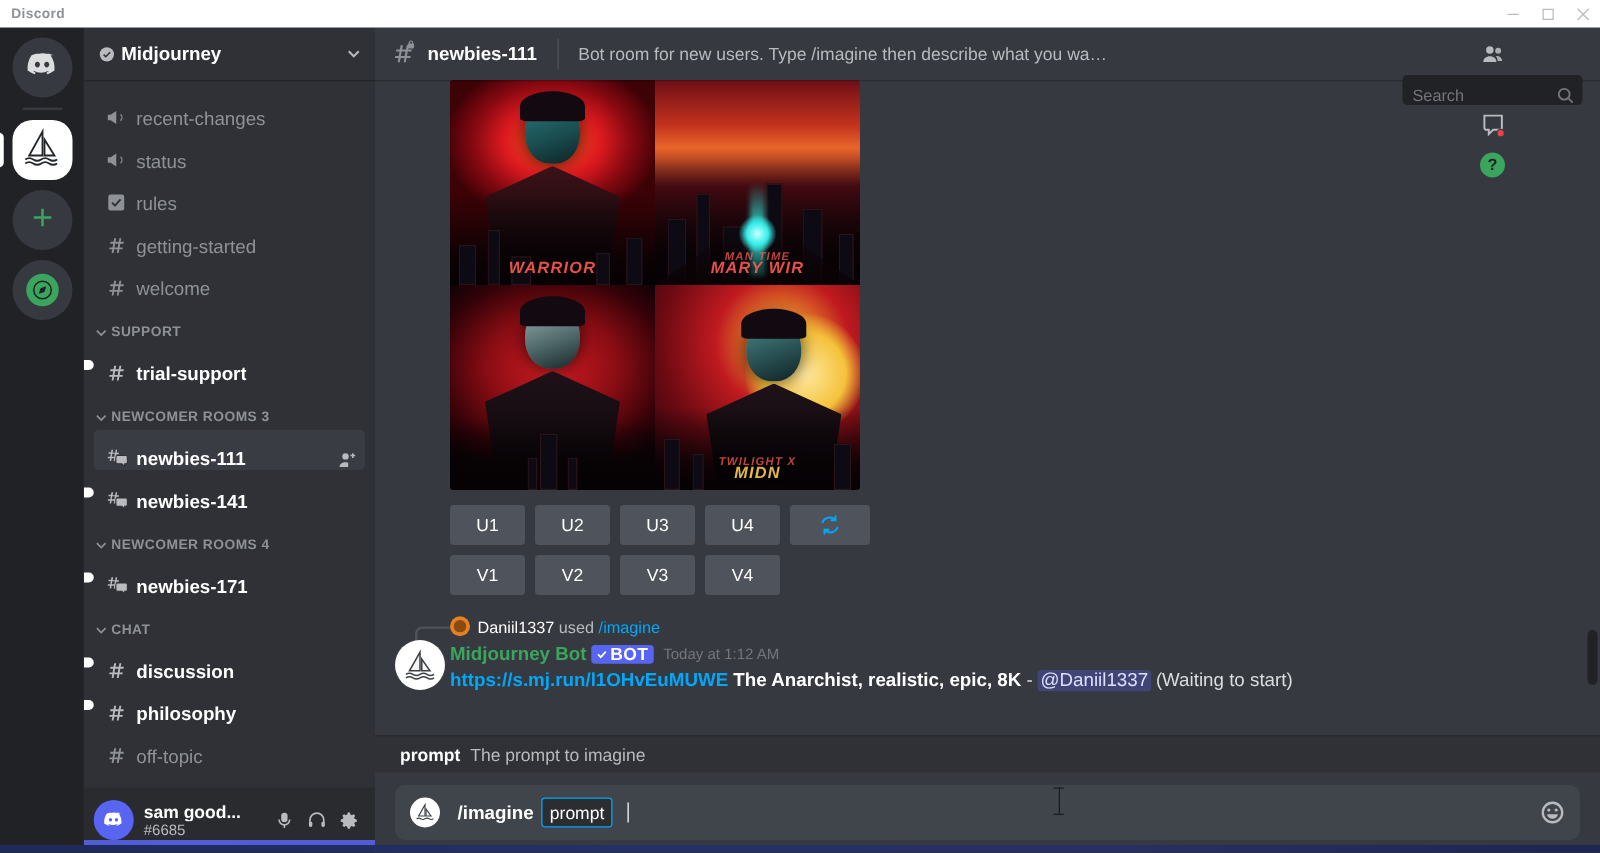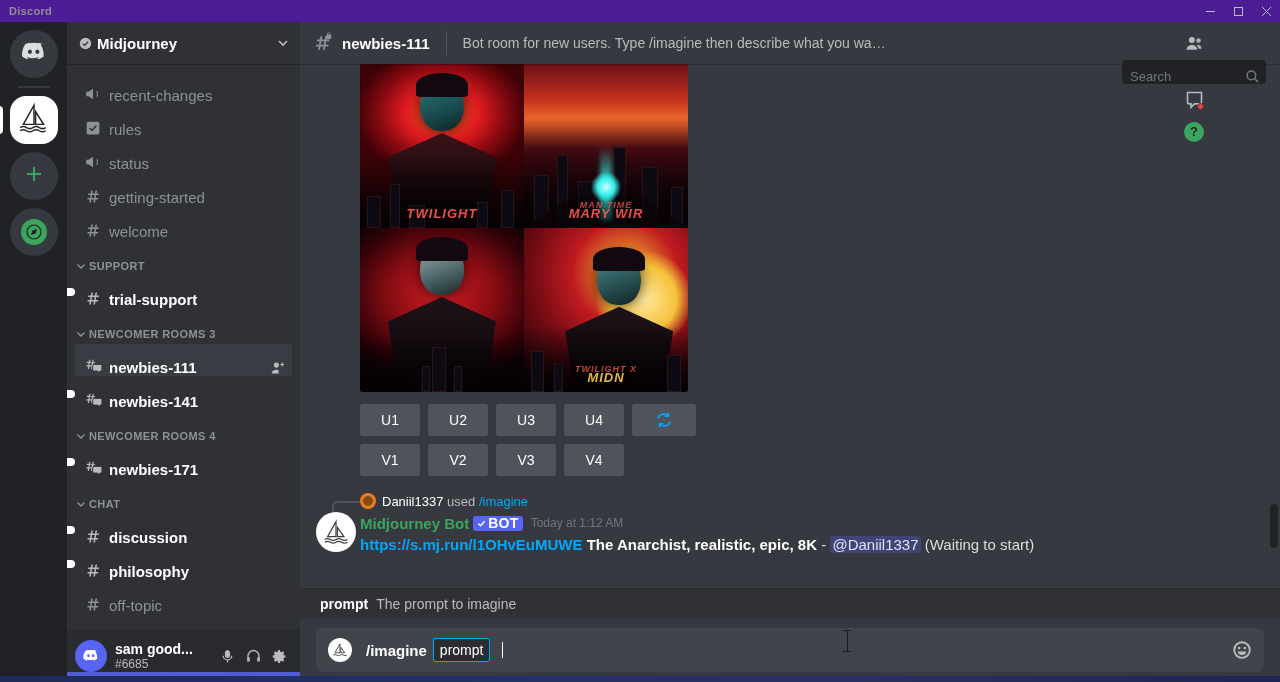--- a/index.html
+++ b/index.html
@@ -13,21 +13,21 @@
   #app {
     position: relative;
     width: 1280px; height: 682px;
     background: #36393f;
   }
 
   
   .titlebar {
     position: absolute; top: 0; left: 0;
     width: 1280px; height: 22px;
-    background: #4c1d95;
+    background: #ffffff;
     display: flex; align-items: center;
     z-index: 40;
   }
   .titlebar-label {
     margin-left: 9px;
     font-size: 11px;
     font-weight: bold;
     color: #8e9297;
     letter-spacing: 0.3px;
   }
@@ -604,33 +604,33 @@
           <span class="chan-icon">
             <svg width="18" height="18" viewBox="0 0 24 24" fill="currentColor">
               <path d="M3 9v6h3l6 4V5L6 9H3Zm13.5-1.2a5 5 0 0 1 0 8.4v-2a3 3 0 0 0 0-4.4v-2Z"></path>
             </svg>
           </span>
           <span class="chan-name">recent-changes</span>
         </div>
         <div class="chan">
           <span class="chan-icon">
             <svg width="18" height="18" viewBox="0 0 24 24" fill="currentColor">
+              <path d="M3 9v6h3l6 4V5L6 9H3Zm13.5-1.2a5 5 0 0 1 0 8.4v-2a3 3 0 0 0 0-4.4v-2Z"></path>
+            </svg>
+          </span>
+          <span class="chan-name">status</span>
+        </div>
+        <div class="chan">
+          <span class="chan-icon">
+            <svg width="18" height="18" viewBox="0 0 24 24" fill="currentColor">
               <rect x="3.5" y="3.5" width="17" height="17" rx="2.5"></rect>
               <path d="M7.5 12.2 L10.6 15.3 L16.6 8.6" stroke="#2f3136" stroke-width="2" fill="none"></path>
             </svg>
           </span>
           <span class="chan-name">rules</span>
-        </div>
-        <div class="chan">
-          <span class="chan-icon">
-            <svg width="18" height="18" viewBox="0 0 24 24" fill="currentColor">
-              <path d="M3 9v6h3l6 4V5L6 9H3Zm13.5-1.2a5 5 0 0 1 0 8.4v-2a3 3 0 0 0 0-4.4v-2Z"></path>
-            </svg>
-          </span>
-          <span class="chan-name">status</span>
         </div>
         <div class="chan">
           <span class="chan-icon">
             <svg width="19" height="19" viewBox="0 0 24 24" fill="currentColor">
               <path d="M9.3 4.5 8.6 8.2H5.5l-.3 1.8h3.1l-.7 3.9H4.6l-.3 1.8h3.1l-.7 3.8h1.9l.7-3.8h3.3l-.7 3.8h1.9l.7-3.8h3.2l.3-1.8h-3.2l.7-3.9h3.2l.3-1.8h-3.2l.7-3.7h-1.9l-.7 3.7h-3.3l.7-3.7H9.3Zm.9 5.5h3.3l-.7 3.9H9.5l.7-3.9Z"></path>
             </svg>
           </span>
           <span class="chan-name">getting-started</span>
         </div>
         <div class="chan">
@@ -857,21 +857,21 @@
               </div>
               <div class="fig-body"></div>
             </div>
             <div class="skyline">
               <div class="bld" style="left:4%;width:14px;height:42%"></div>
               <div class="bld" style="left:18%;width:10px;height:58%"></div>
               <div class="bld" style="left:30%;width:16px;height:30%"></div>
               <div class="bld" style="right:6%;width:13px;height:50%"></div>
               <div class="bld" style="right:22%;width:11px;height:34%"></div>
             </div>
-            <div class="tile-title">TWILIGHT</div>
+            <div class="tile-title">WARRIOR</div>
           </div>
 
           <div class="tile t2">
             <div class="skyline" style="height:62%">
               <div class="bld" style="left:6%;width:15px;height:52%"></div>
               <div class="bld" style="left:20%;width:11px;height:72%"></div>
               <div class="bld" style="left:33%;width:18px;height:46%"></div>
               <div class="bld" style="left:54%;width:13px;height:80%"></div>
               <div class="bld" style="right:18%;width:16px;height:60%"></div>
               <div class="bld" style="right:3%;width:12px;height:40%"></div>

